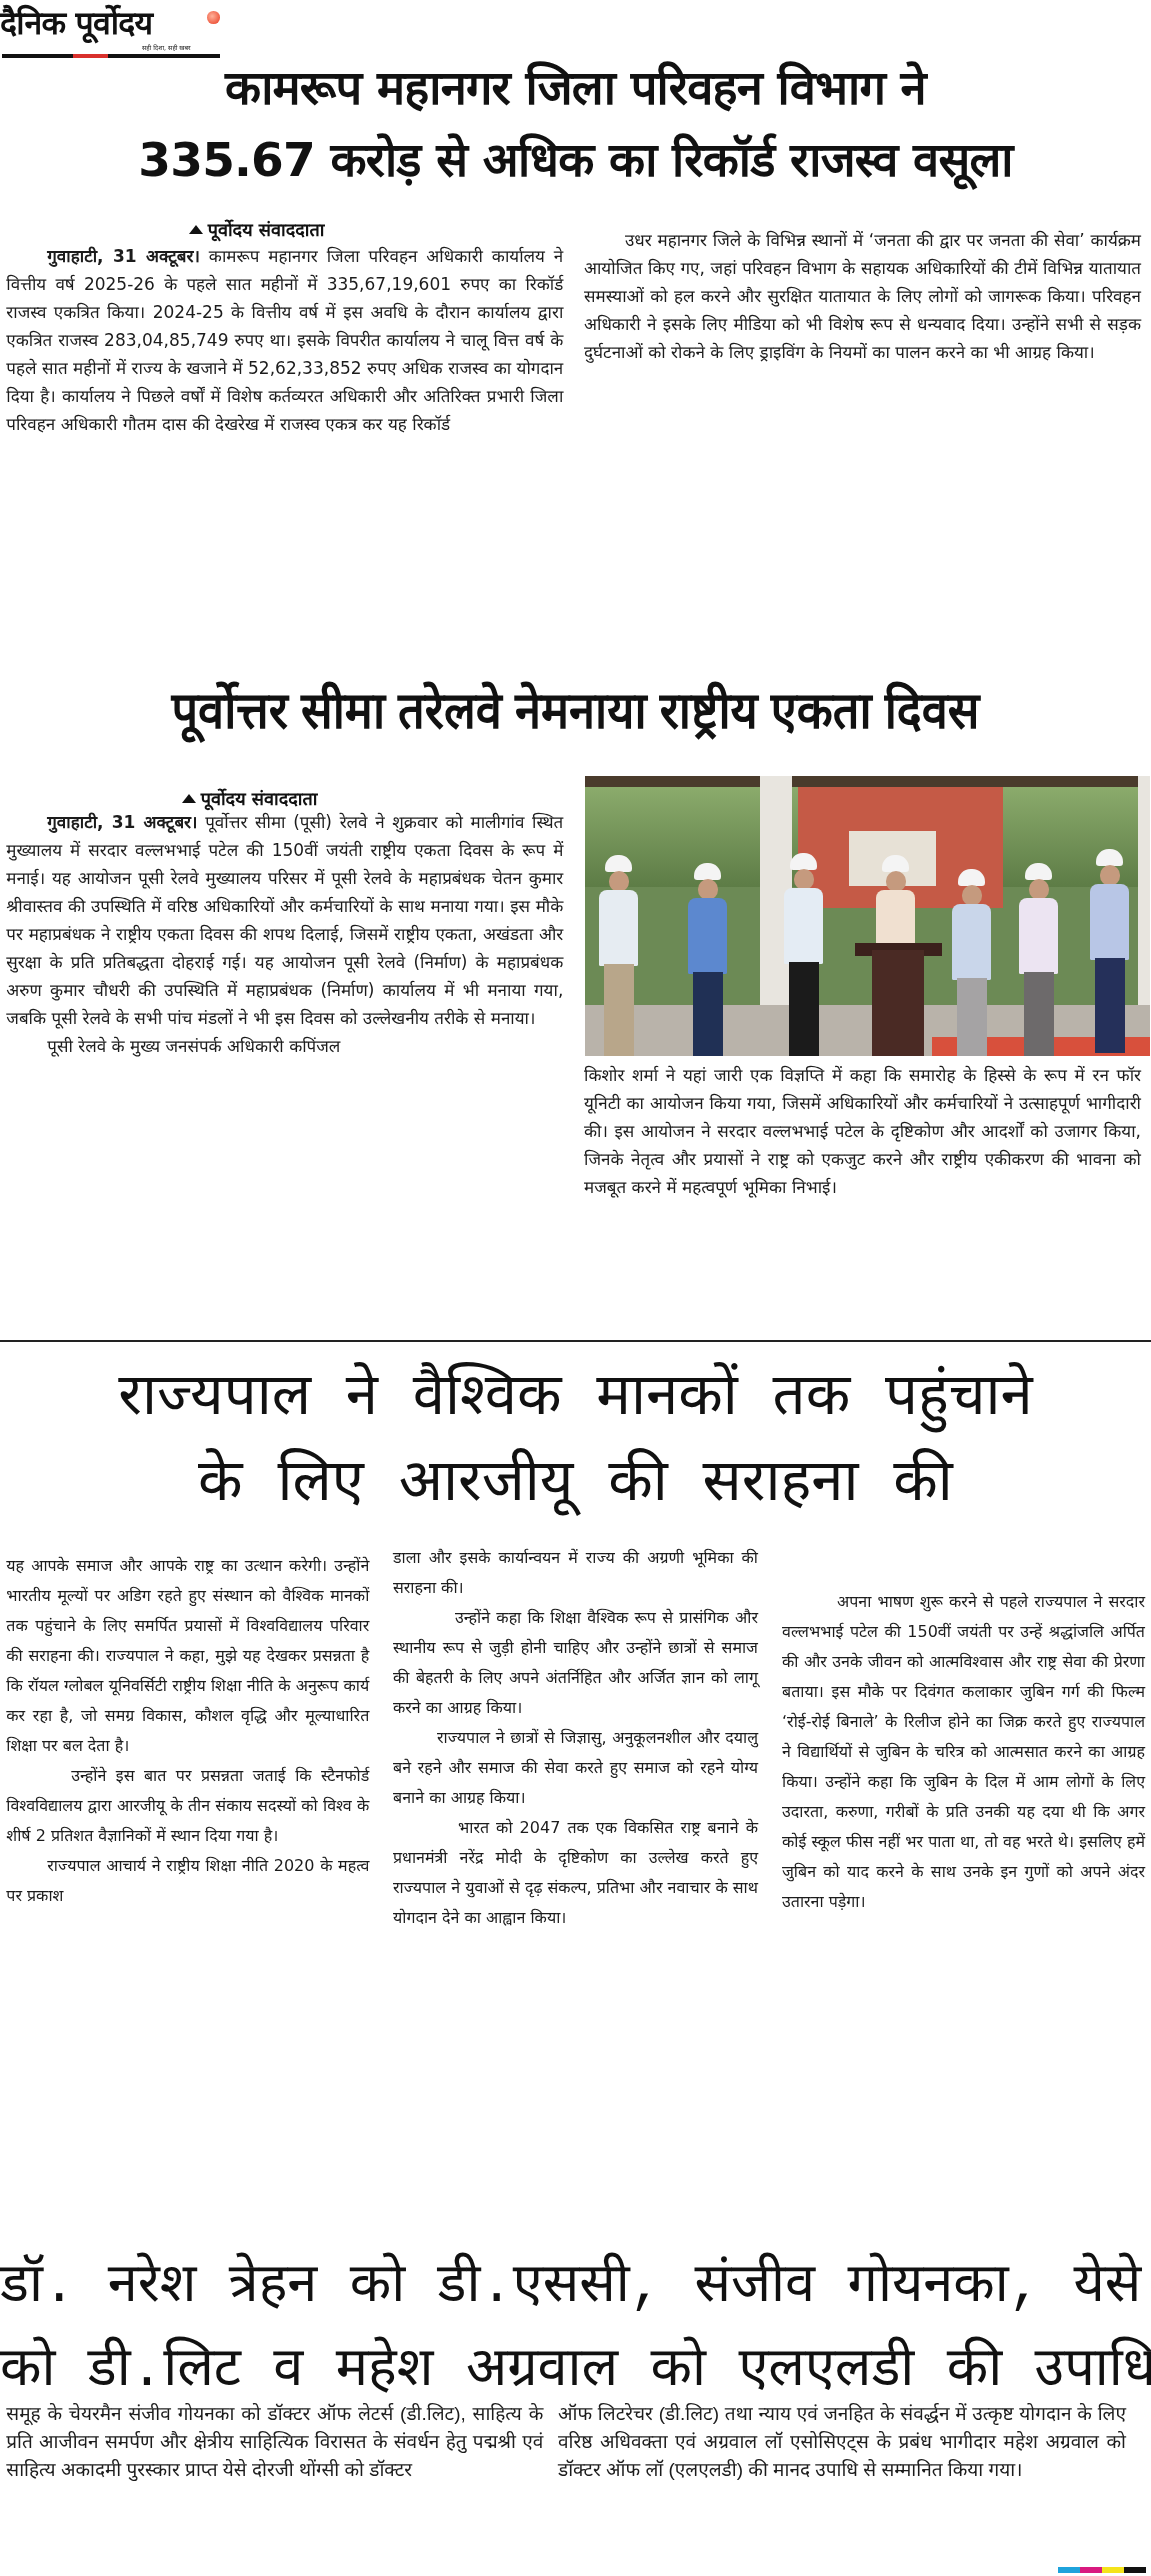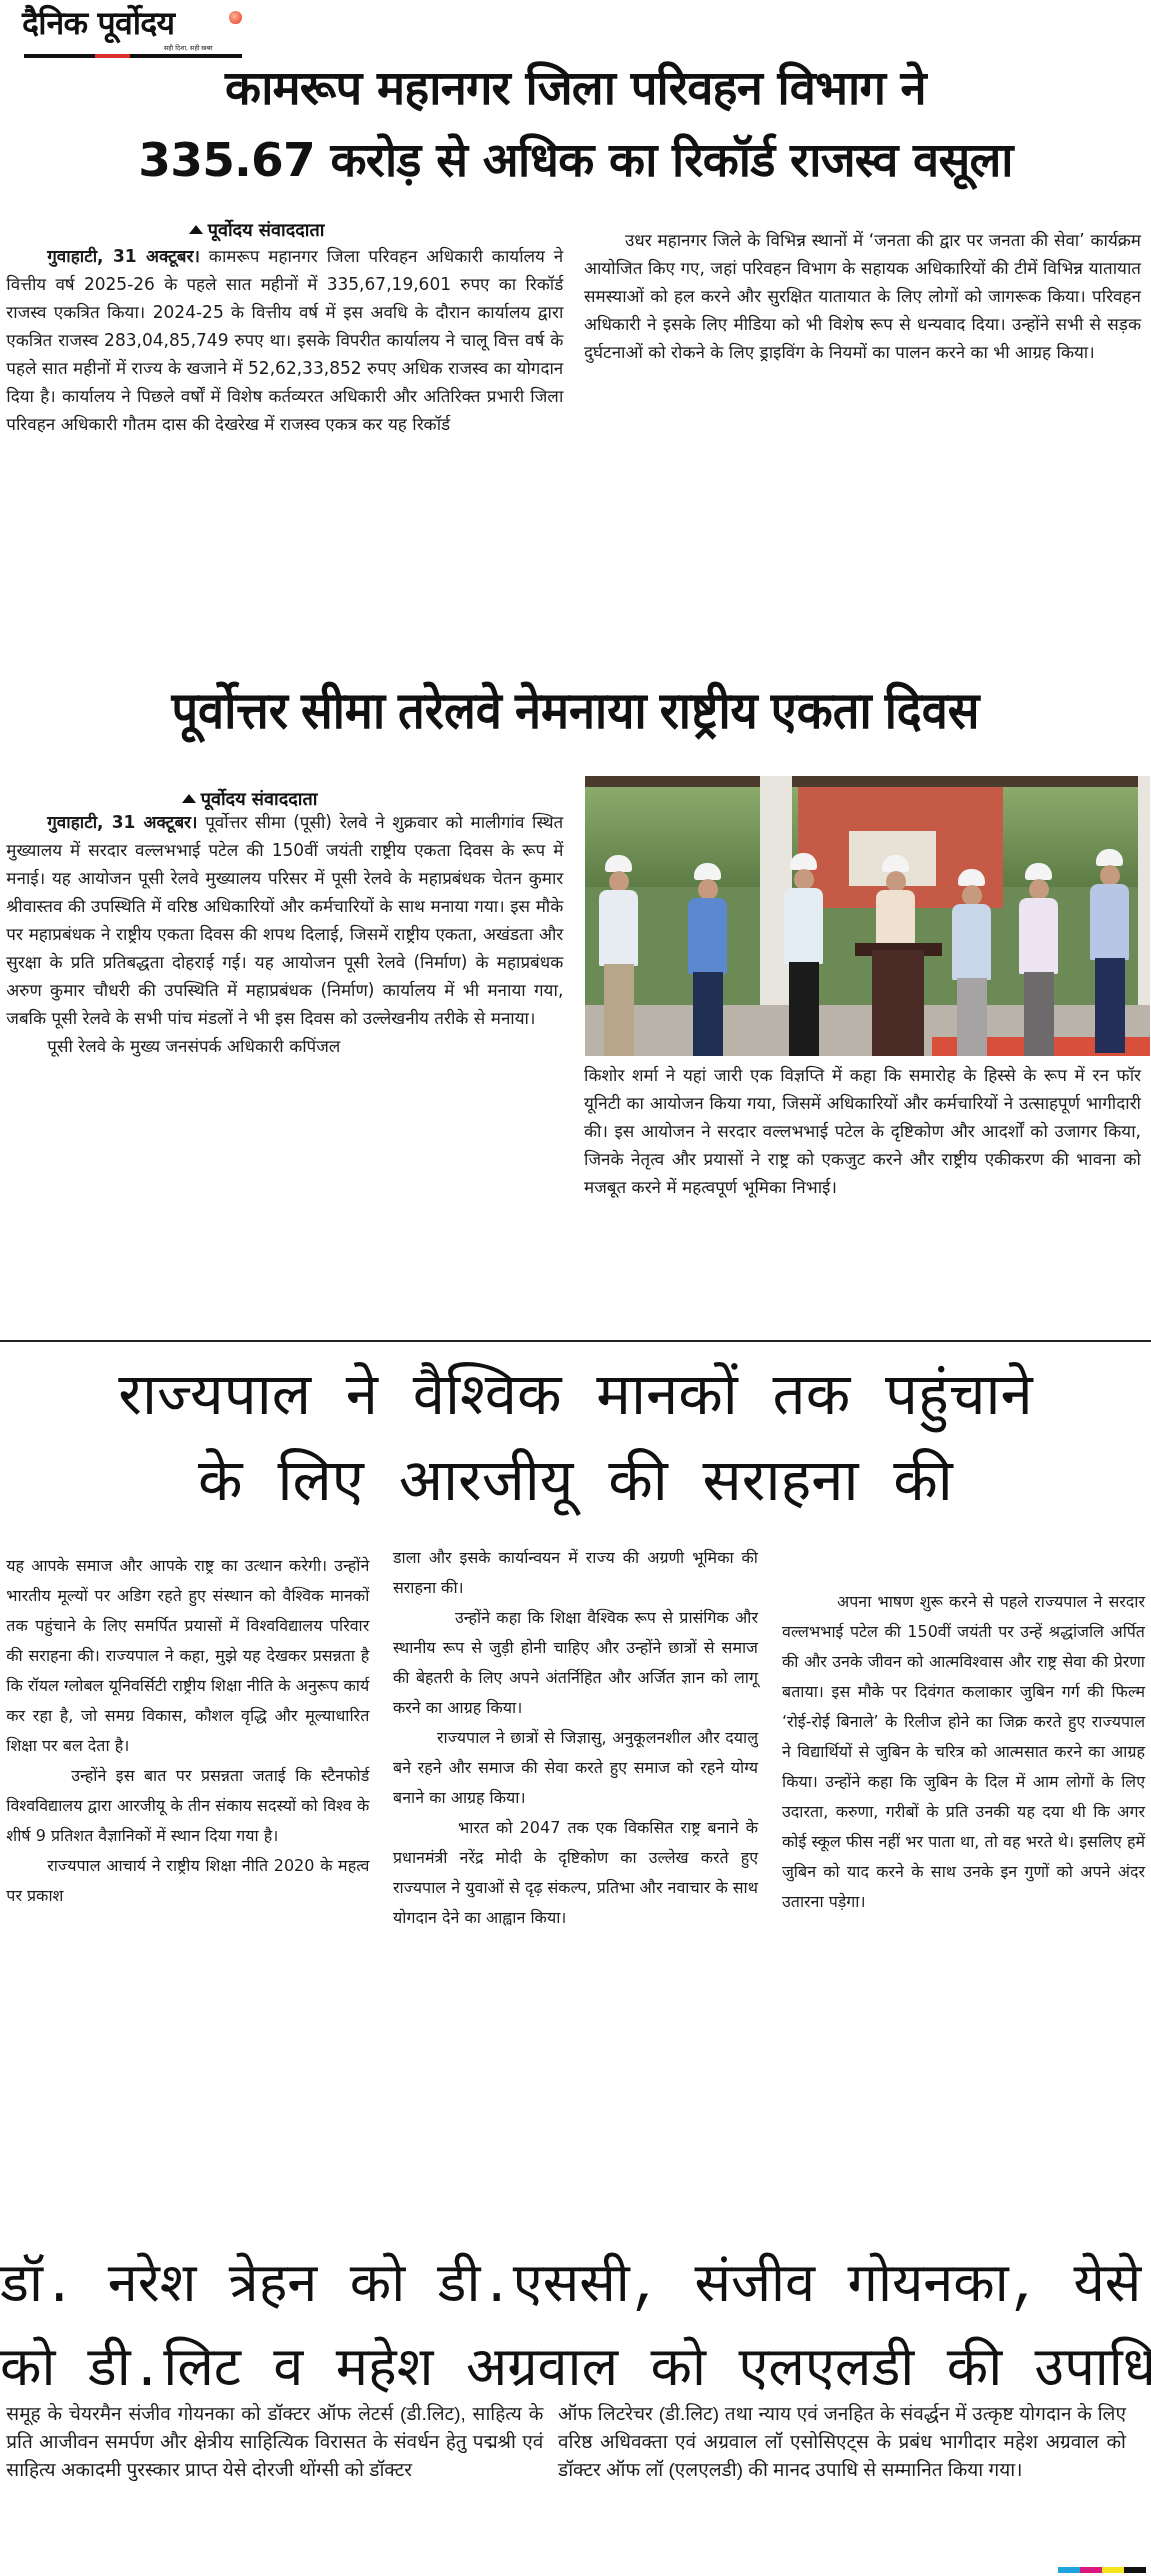--- a/index.html
+++ b/index.html
@@ -1,19 +1,19 @@
 <!DOCTYPE html>
 <html style="font-size:12.6px"><head>
 <meta charset="utf-8">
 <style>
   * { box-sizing: border-box; margin: 0; padding: 0; }
   html, body { width: 1151px; height: 2576px; background: #ffffff; overflow: hidden; }
   body { position: relative; font-family: "DejaVu Sans", sans-serif; color: #1a1a1a; }
 
-  .masthead { position: absolute; left: 22px; top: 4.7px; width: 221px; height: 52px; }
+  .masthead { position: absolute; left: 0; top: 4.7px; width: 221px; height: 52px; }
   .masthead .logo-text { font-family: "DejaVu Serif", serif; font-weight: bold; font-size: 32px; line-height: 36px; color: #111; letter-spacing: -0.8px; }
   .masthead .sun { position: absolute; left: 207px; top: 6.3px; width: 12.6px; height: 12.6px; border-radius: 50%; background: radial-gradient(circle at 40% 40%, #ffb199, #e8391f); }
   .masthead .tagline { position: absolute; left: 142px; top: 38px; font-size: 6.3px; color: #222; }
   .masthead .rule { position: absolute; left: 1.6px; top: 49px; width: 218px; height: 4px; background: #111; }
   .masthead .rule-red { position: absolute; left: 73px; top: 49px; width: 35px; height: 4px; background: #d9302c; }
 
   .headline { position: absolute; left: 0; width: 1151px; text-align: center; font-weight: bold; color: #111; white-space: nowrap; }
   .h1 { font-family: "DejaVu Sans", sans-serif; font-size: 47px; line-height: 73px; letter-spacing: -0.8px; }
   .h-cond { font-family: "Liberation Sans", sans-serif; font-size: 51px; line-height: 76px; transform: scaleX(0.92); }
   .h-light { font-family: Liberation Mono, monospace; font-weight: normal; font-size: 58px; line-height: 93px; }
@@ -145,21 +145,21 @@
   <p>किशोर शर्मा ने यहां जारी एक विज्ञप्ति में कहा कि समारोह के हिस्से के रूप में रन फॉर यूनिटी का आयोजन किया गया, जिसमें अधिकारियों और कर्मचारियों ने उत्साहपूर्ण भागीदारी की। इस आयोजन ने सरदार वल्लभभाई पटेल के दृष्टिकोण और आदर्शों को उजागर किया, जिनके नेतृत्व और प्रयासों ने राष्ट्र को एकजुट करने और राष्ट्रीय एकीकरण की भावना को मजबूत करने में महत्वपूर्ण भूमिका निभाई।</p>
 </div>
 
 <div class="divider" style="top:1340px;"></div>
 
 <h1 class="headline h-light" style="top:1352px;">राज्यपाल ने वैश्विक मानकों तक पहुंचाने</h1>
 <h1 class="headline h-light" style="top:1438px;">के लिए आरजीयू की सराहना की</h1>
 
 <div class="col col3" style="left:6.3px; top:1551px; width:363px;">
   <p>यह आपके समाज और आपके राष्ट्र का उत्थान करेगी। उन्होंने भारतीय मूल्यों पर अडिग रहते हुए संस्थान को वैश्विक मानकों तक पहुंचाने के लिए समर्पित प्रयासों में विश्वविद्यालय परिवार की सराहना की। राज्यपाल ने कहा, मुझे यह देखकर प्रसन्नता है कि रॉयल ग्लोबल यूनिवर्सिटी राष्ट्रीय शिक्षा नीति के अनुरूप कार्य कर रहा है, जो समग्र विकास, कौशल वृद्धि और मूल्याधारित शिक्षा पर बल देता है।</p>
-  <p class="ind" style="text-indent:65px;">उन्होंने इस बात पर प्रसन्नता जताई कि स्टैनफोर्ड विश्वविद्यालय द्वारा आरजीयू के तीन संकाय सदस्यों को विश्व के शीर्ष 9 प्रतिशत वैज्ञानिकों में स्थान दिया गया है।</p>
+  <p class="ind" style="text-indent:65px;">उन्होंने इस बात पर प्रसन्नता जताई कि स्टैनफोर्ड विश्वविद्यालय द्वारा आरजीयू के तीन संकाय सदस्यों को विश्व के शीर्ष 2 प्रतिशत वैज्ञानिकों में स्थान दिया गया है।</p>
   <p class="ind">राज्यपाल आचार्य ने राष्ट्रीय शिक्षा नीति 2020 के महत्व पर प्रकाश</p>
 </div>
 
 <div class="col col3" style="left:393px; top:1543px; width:365px;">
   <p>डाला और इसके कार्यान्वयन में राज्य की अग्रणी भूमिका की सराहना की।</p>
   <p class="ind" style="text-indent:62px;">उन्होंने कहा कि शिक्षा वैश्विक रूप से प्रासंगिक और स्थानीय रूप से जुड़ी होनी चाहिए और उन्होंने छात्रों से समाज की बेहतरी के लिए अपने अंतर्निहित और अर्जित ज्ञान को लागू करने का आग्रह किया।</p>
   <p class="ind" style="text-indent:44px;">राज्यपाल ने छात्रों से जिज्ञासु, अनुकूलनशील और दयालु बने रहने और समाज की सेवा करते हुए समाज को रहने योग्य बनाने का आग्रह किया।</p>
   <p class="ind" style="text-indent:65px;">भारत को 2047 तक एक विकसित राष्ट्र बनाने के प्रधानमंत्री नरेंद्र मोदी के दृष्टिकोण का उल्लेख करते हुए राज्यपाल ने युवाओं से दृढ़ संकल्प, प्रतिभा और नवाचार के साथ योगदान देने का आह्वान किया।</p>
 </div>
 

